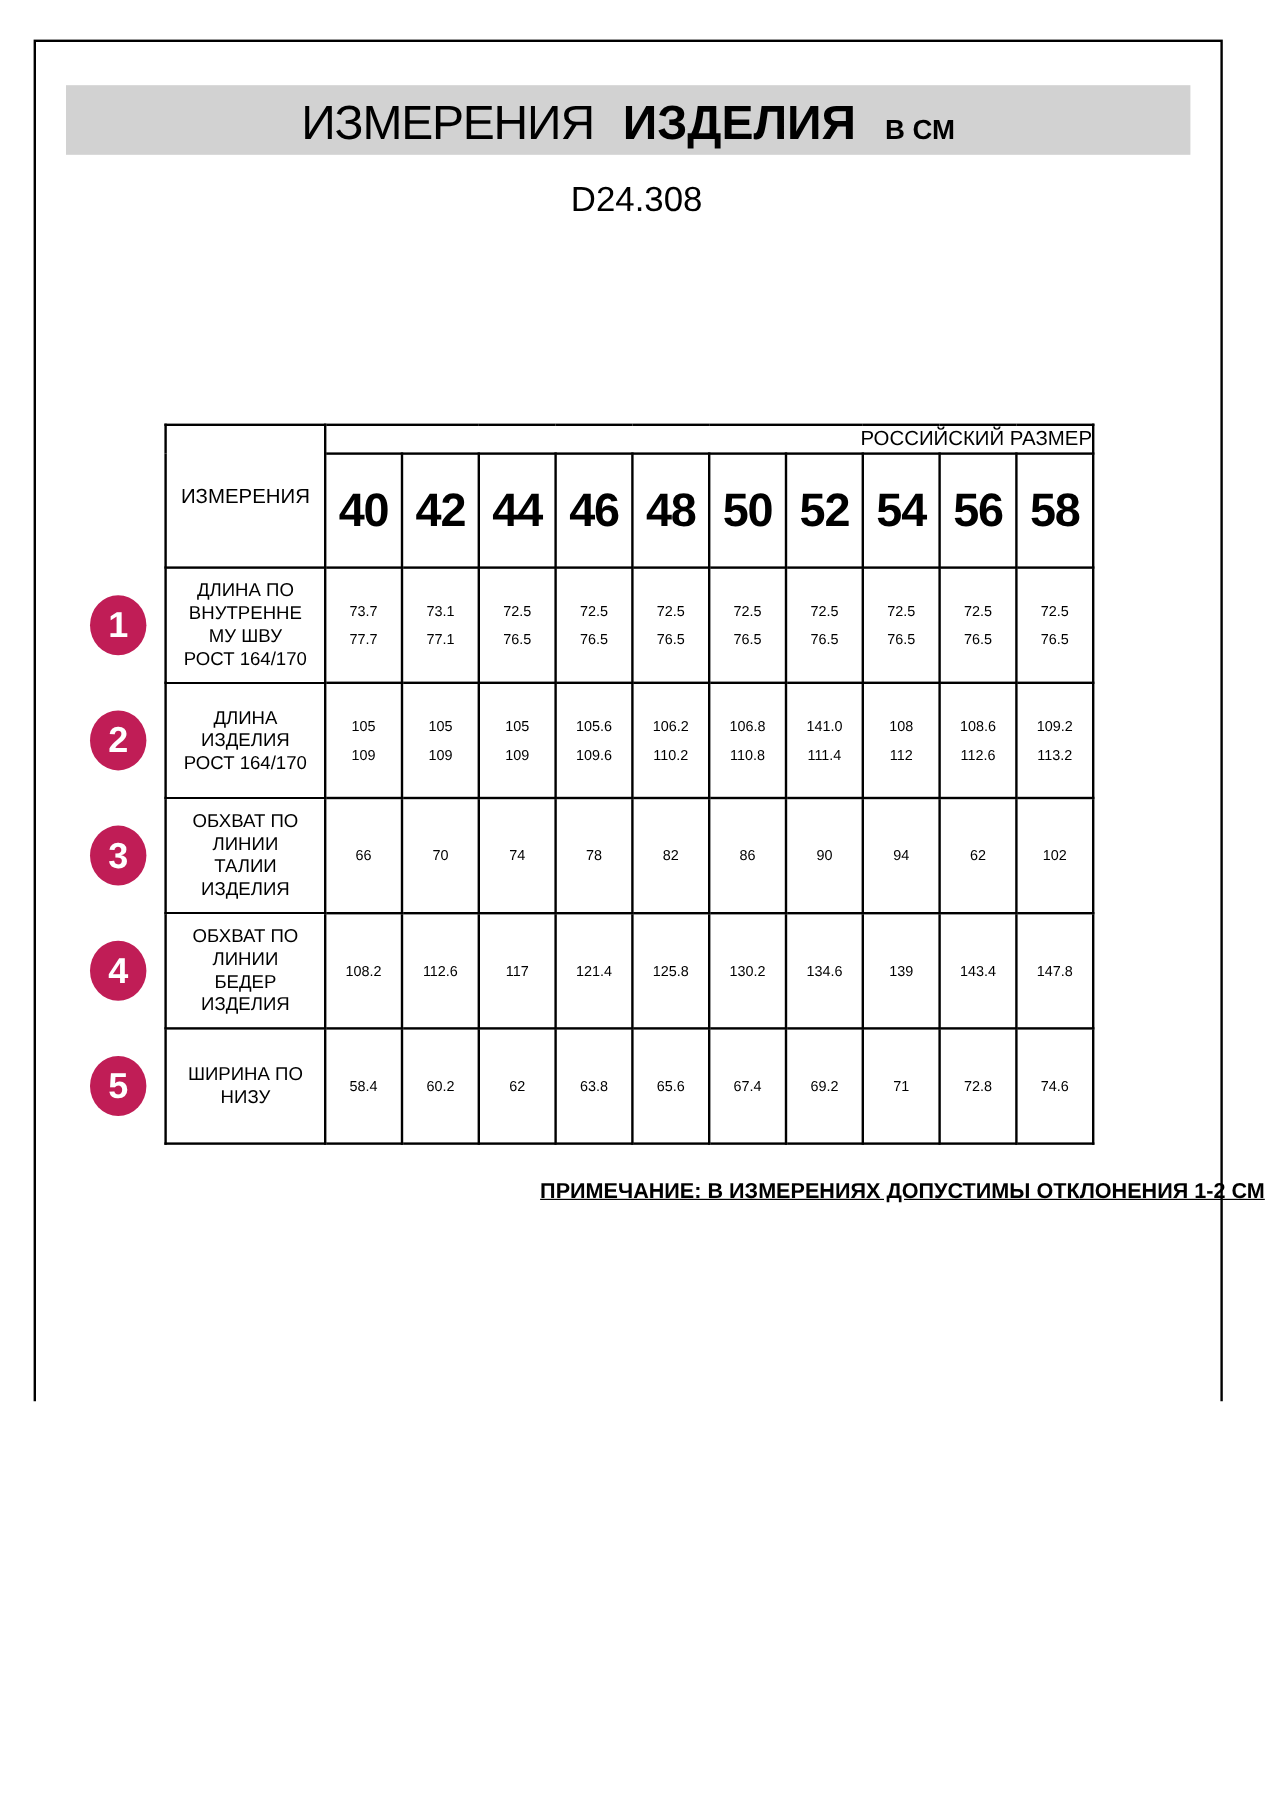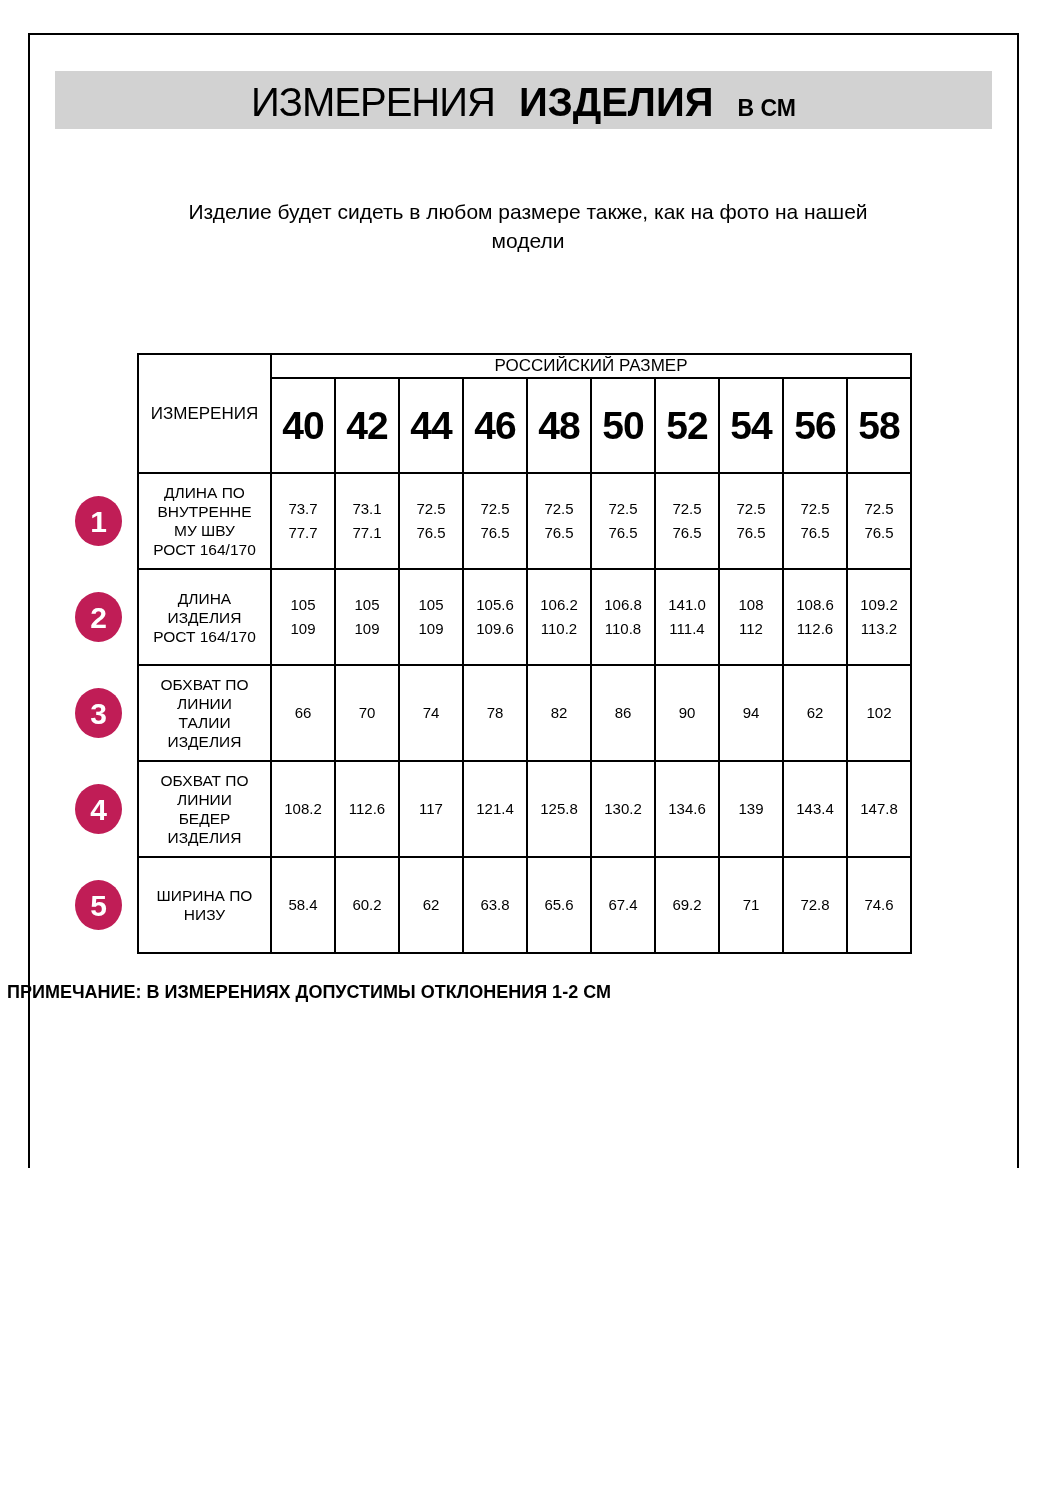--- a/index.html
+++ b/index.html
@@ -16,46 +16,45 @@
               display:flex;align-items:baseline;justify-content:center;gap:24px;padding-top:8px;}
   .title-w1{font-size:40px;font-weight:400;letter-spacing:-1px;}
   .title-w2{font-size:40px;font-weight:700;letter-spacing:0;}
   .title-unit{font-size:23px;font-weight:600;margin-top:16px;}
   .model{position:absolute;left:7px;top:151px;width:1047px;text-align:center;font-size:29px;font-weight:400;}
   .subtitle{position:absolute;left:123px;top:197px;width:810px;text-align:center;font-size:21px;
             line-height:29px;white-space:pre-line;}
   table.size-table{position:absolute;left:137px;top:353px;border-collapse:collapse;table-layout:fixed;}
   table.size-table th,table.size-table td{border:2px solid var(--line);background:#fff;}
   th.corner{width:133px;font-size:17px;font-weight:400;text-align:center;vertical-align:middle;}
-  th.group{height:22px;font-size:17px;font-weight:400;text-align:center;vertical-align:middle;padding:1px 0;}
+  th.group{height:22px;font-size:17px;font-weight:400;text-align:right;vertical-align:middle;padding:1px 0;}
   th.size-cell{width:64px;height:95px;font-size:39px;font-weight:700;text-align:center;vertical-align:middle;
                letter-spacing:-1px;}
   td.label-cell{position:relative;height:96px;font-size:15.5px;line-height:19px;text-align:center;
                 vertical-align:middle;white-space:pre-line;padding:2px;}
-  td.value-cell{height:96px;font-size:15px;line-height:24px;text-align:center;vertical-align:middle;
+  td.value-cell{height:96px;font-size:12px;line-height:24px;text-align:center;vertical-align:middle;
                 white-space:pre-line;border-radius:21px;}
   .badge{position:absolute;left:-64px;top:50%;transform:translateY(-50%);width:47px;height:50px;
          border-radius:50%;background:var(--badge);color:#fff;font-size:30px;font-weight:700;
          display:flex;align-items:center;justify-content:center;}
-  .note{position:absolute;left:7px;top:982px;width:1047px;text-align:left;font-size:18px;font-weight:700;}
+  .note{position:absolute;left:7px;top:982px;width:1047px;text-align:right;font-size:18px;font-weight:700;text-decoration:underline;}
 </style>
 </head>
 <body>
 
 <div class="canvas">
   <div class="page-border"></div>
 
   <div class="title-band">
     <span class="title-w1">ИЗМЕРЕНИЯ</span>
     <span class="title-w2">ИЗДЕЛИЯ</span>
     <span class="title-unit">В СМ</span>
   </div>
 
-  <div class="subtitle">Изделие будет сидеть в любом размере также, как на фото на нашей
-модели</div>
+  <div class="model">D24.308</div>
 
   <table class="size-table">
     <thead>
       <tr>
         <th class="corner" rowspan="2">ИЗМЕРЕНИЯ</th>
         <th class="group" colspan="10">РОССИЙСКИЙ РАЗМЕР</th>
       </tr>
       <tr id="size-row">
           <th class="size-cell">40</th>
           <th class="size-cell">42</th>

